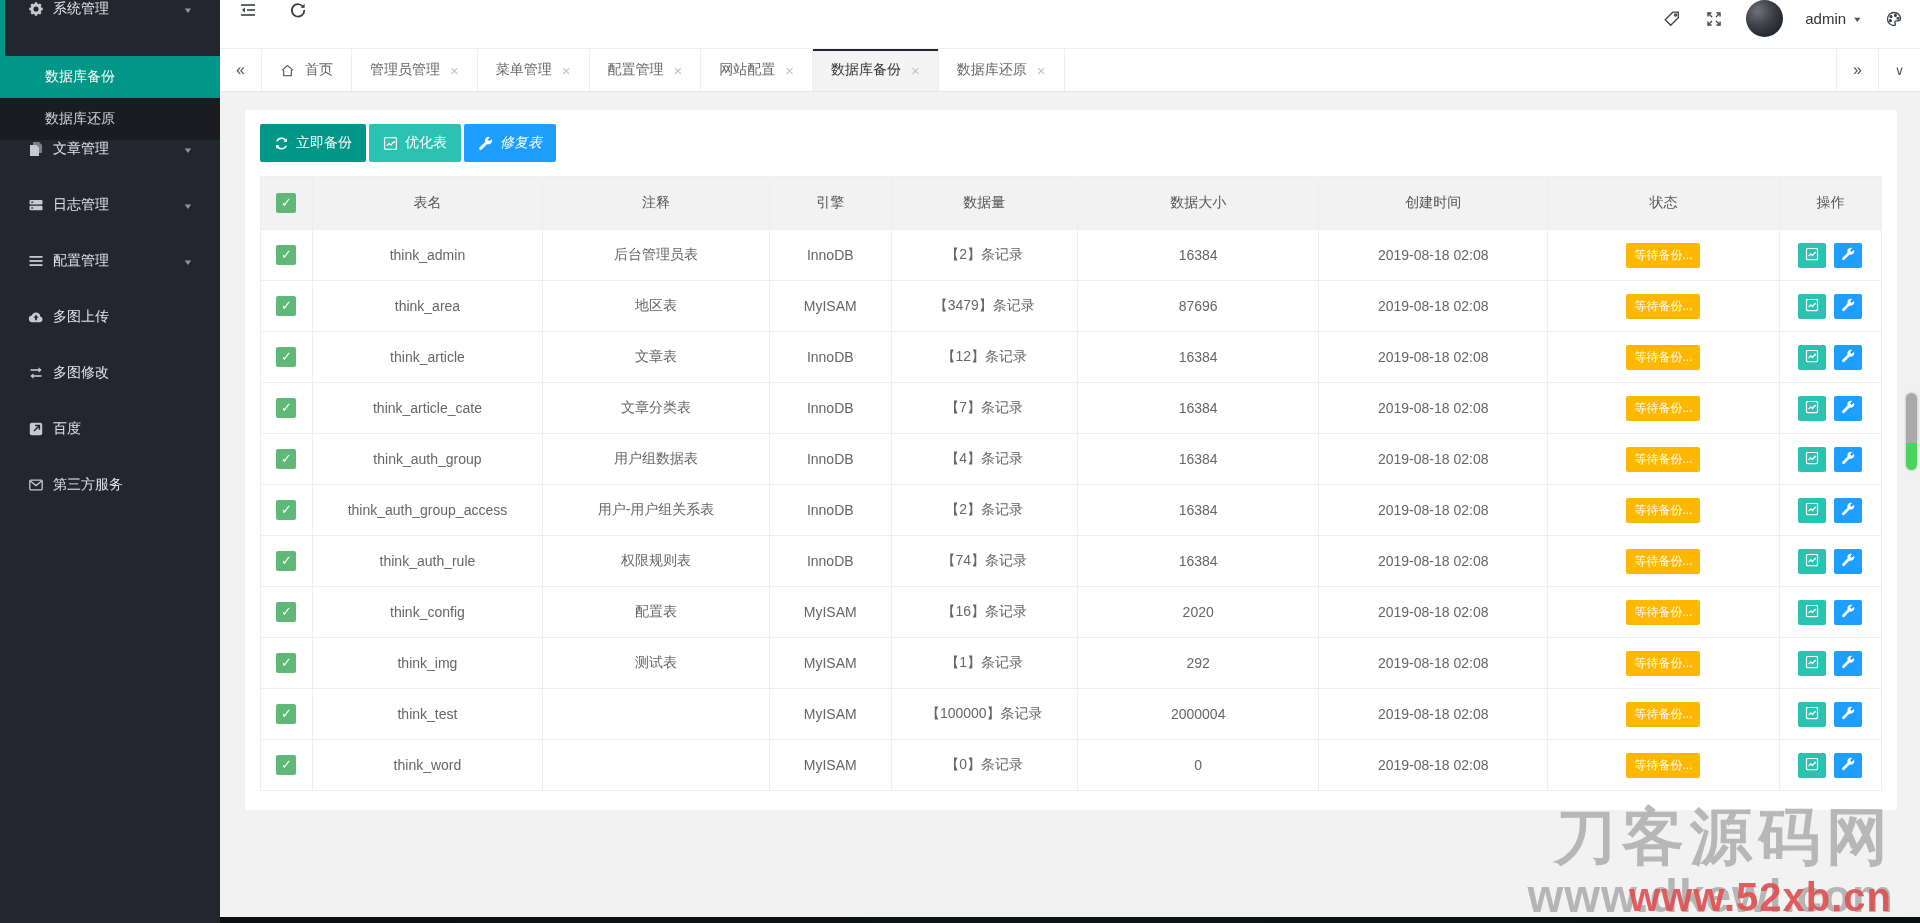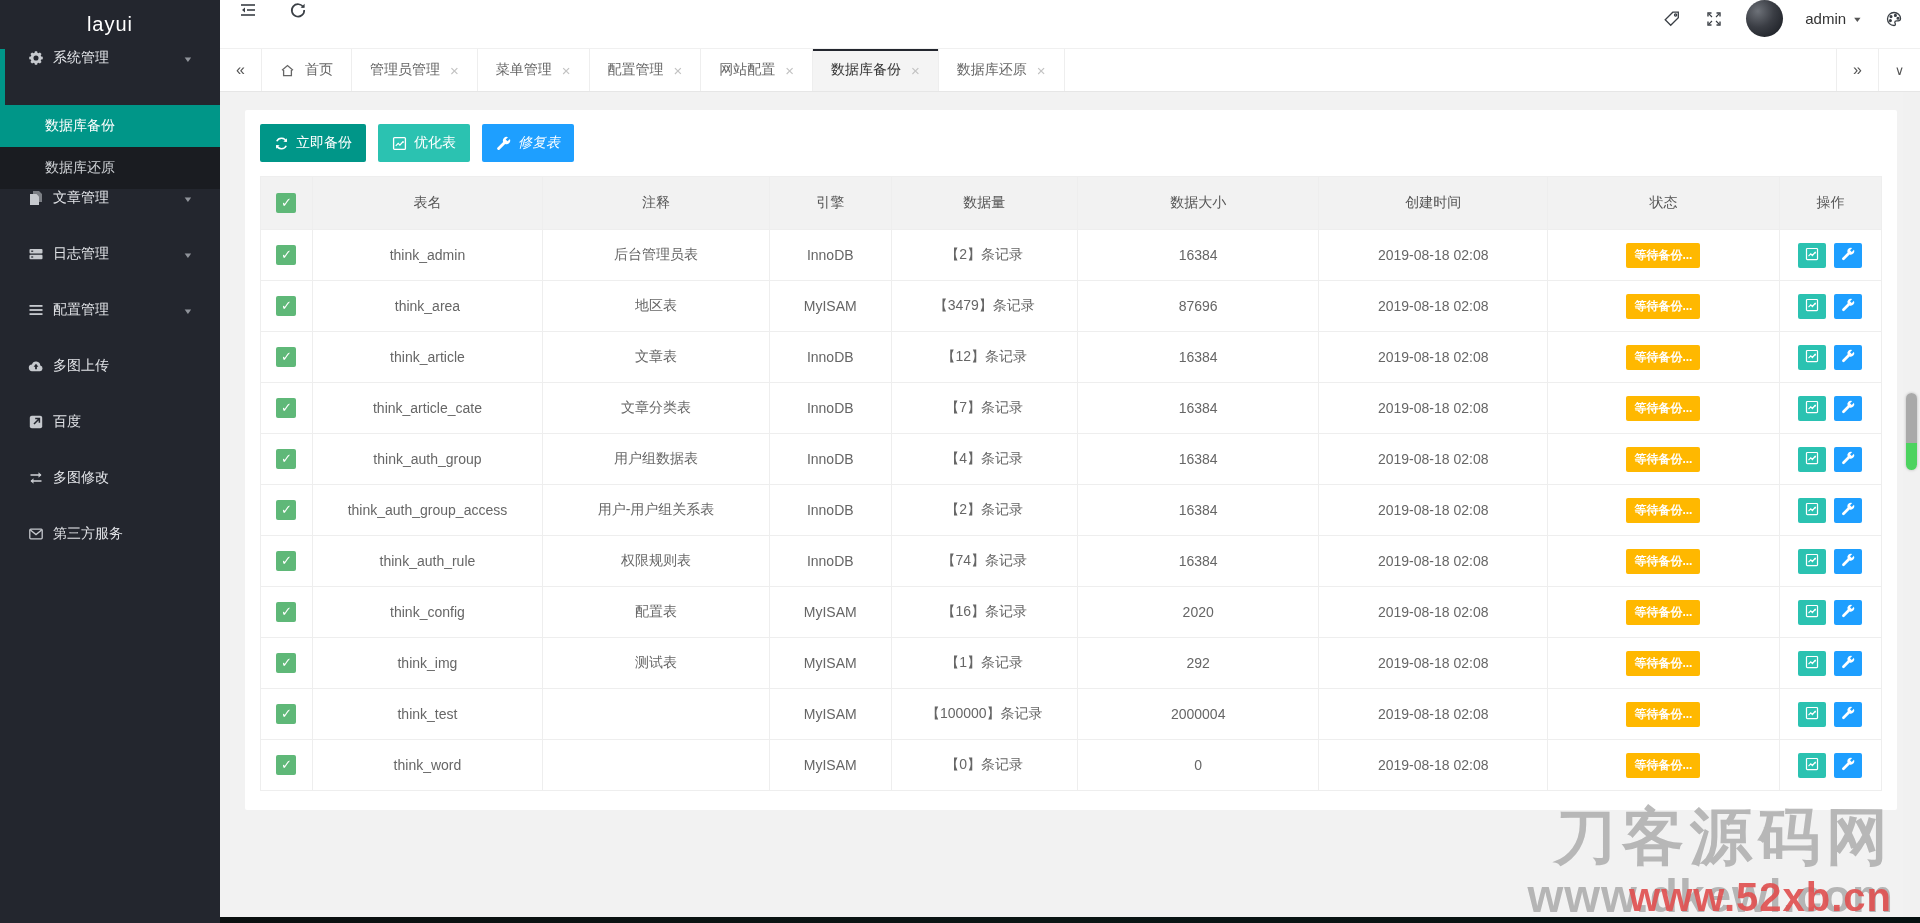--- a/index.html
+++ b/index.html
@@ -60,37 +60,37 @@
     height:2px; background:#23262e; }
   .tab .icon { width:15px; height:15px; color:#666; display:inline-flex; }
   .tab .icon svg { width:15px; height:15px; }
   .tab-close { color:#c2c2c2; font-size:15px; line-height:1; cursor:pointer; }
 
   
   .content { position:absolute; left:220px; right:0; top:92px; bottom:0;
     background:#f2f2f2; padding:18px 23px 0 25px; }
   .card { background:#fff; height:700px; padding:14px 15px; border-radius:2px; }
 
-  .toolbar { display:flex; gap:12px; margin-bottom:14px; }
+  .toolbar { display:flex; gap:3px; margin-bottom:14px; }
   .btn { height:38px; display:inline-flex; align-items:center; gap:7px;
     padding:0 14px; color:#fff; font-size:14px; border:none; border-radius:2px;
     cursor:pointer; }
   .btn .icon { display:inline-flex; }
   .btn .icon svg { width:15px; height:15px; }
 
   table.grid { width:100%; border-collapse:collapse; table-layout:fixed; }
   .grid th, .grid td { border:1px solid #eee; text-align:center; font-weight:normal;
     font-size:14px; overflow:hidden; white-space:nowrap; }
   .grid th { background:#f2f2f2; color:#555; height:53px; }
   .grid td { height:51px; color:#666; background:#fff; }
   .checkbox { width:20px; height:20px; margin:0 auto; background:#5fb878;
     border-radius:2px; color:#fff; font-size:13px; line-height:20px;
     text-align:center; cursor:pointer; }
   .badge { display:inline-block; background:#ffb800; color:#fff; font-size:12px;
-    padding:4px 8px; border-radius:2px;font-weight:bold; }
+    padding:4px 8px; border-radius:2px; }
   .rowbtns { display:flex; gap:8px; justify-content:center; }
   .mini-btn { width:28px; height:25px; border:none; border-radius:2px; color:#fff;
     display:inline-flex; align-items:center; justify-content:center; cursor:pointer; }
   .mini-btn svg { width:14px; height:14px; }
   .mini-btn.teal { background:#2bc2b1; }
   .mini-btn.blue { background:#1e9fff; }
 
   
   .scroll-track { position:absolute; right:0; top:92px; bottom:0; width:17px;
     background:#f1f1f1; z-index:6; }
@@ -110,21 +110,20 @@
     color:#ababab; opacity:.85; letter-spacing:1px; }
   .wm-red { position:absolute; right:2px; bottom:3px; font-size:40px; font-weight:bold;
     color:#e05252; opacity:.92; letter-spacing:1px; }
   .bottom-strip { position:absolute; left:0; right:0; bottom:0; height:6px;
     background:linear-gradient(90deg,#0b0e0e 0%, #0a1514 55%, #061010 100%); z-index:8; }
 </style>
 </head>
 <body>
 
 <div class="sidebar">
-  <div class="logo">layui</div>
   <div id="sidebar-nav">
       <div class="nav-item">
         <span class="nav-accent"></span>
         <span class="icon">
           <svg viewBox="0 0 17 17" fill="currentColor">
             <path fill-rule="evenodd" d="M9.7 1.3l.3 1.7c.4.1.8.3 1.1.5l1.6-.9 1.7 1.7-.9 1.6c.2.3.4.7.5 1.1l1.7.3v2.4l-1.7.3c-.1.4-.3.8-.5 1.1l.9 1.6-1.7 1.7-1.6-.9c-.3.2-.7.4-1.1.5l-.3 1.7H7.3L7 14c-.4-.1-.8-.3-1.1-.5l-1.6.9-1.7-1.7.9-1.6c-.2-.3-.4-.7-.5-1.1l-1.7-.3V7.3L3 7c.1-.4.3-.8.5-1.1l-.9-1.6 1.7-1.7 1.6.9c.3-.2.7-.4 1.1-.5l.3-1.7h2.4zM8.5 5.8a2.7 2.7 0 1 0 0 5.4 2.7 2.7 0 0 0 0-5.4z"></path>
           </svg>
         </span>
         <span>系统管理</span>
         <span class="nav-caret">▼</span>
@@ -174,37 +173,37 @@
         <span class="icon">
           <svg viewBox="0 0 16 16" fill="currentColor">
             <path d="M4.3 13.2a3.3 3.3 0 0 1-.4-6.6 4.3 4.3 0 0 1 8.4.9 2.9 2.9 0 0 1-.3 5.7z"></path>
             <path d="M8 5.8l2.4 2.9H8.9v2.5H7.1V8.7H5.6z" fill="#23262e"></path>
           </svg>
         </span>
         <span>多图上传</span>
       </div>
       <div class="nav-item">
         <span class="icon">
-          <svg viewBox="0 0 16 16" fill="currentColor">
-            <rect x="1.8" y="1.8" width="12.4" height="12.4" rx="2"></rect>
-            <path d="M7.2 4.6h4.2v4.2M11 5L6 10" stroke="#23262e" stroke-width="1.5" fill="none"></path>
-          </svg>
-        </span>
-        <span>百度</span>
-      </div>
-      <div class="nav-item">
-        <span class="icon">
           <svg viewBox="0 0 16 16" fill="none" stroke="currentColor" stroke-width="1.6">
             <path d="M2.5 5h10.5"></path>
             <path d="M10.5 2.2L13.5 5l-3 2.8" fill="currentColor" stroke="none"></path>
             <path d="M13.5 11H3"></path>
             <path d="M5.5 8.2L2.5 11l3 2.8" fill="currentColor" stroke="none"></path>
           </svg>
         </span>
         <span>多图修改</span>
+      </div>
+      <div class="nav-item">
+        <span class="icon">
+          <svg viewBox="0 0 16 16" fill="currentColor">
+            <rect x="1.8" y="1.8" width="12.4" height="12.4" rx="2"></rect>
+            <path d="M7.2 4.6h4.2v4.2M11 5L6 10" stroke="#23262e" stroke-width="1.5" fill="none"></path>
+          </svg>
+        </span>
+        <span>百度</span>
       </div>
       <div class="nav-item">
         <span class="icon">
           <svg viewBox="0 0 16 16" fill="none" stroke="currentColor" stroke-width="1.3">
             <rect x="1.8" y="3.2" width="12.4" height="9.6" rx="1"></rect>
             <path d="M2.4 4l5.6 4.6L13.6 4"></path>
           </svg>
         </span>
         <span>第三方服务</span>
       </div>

